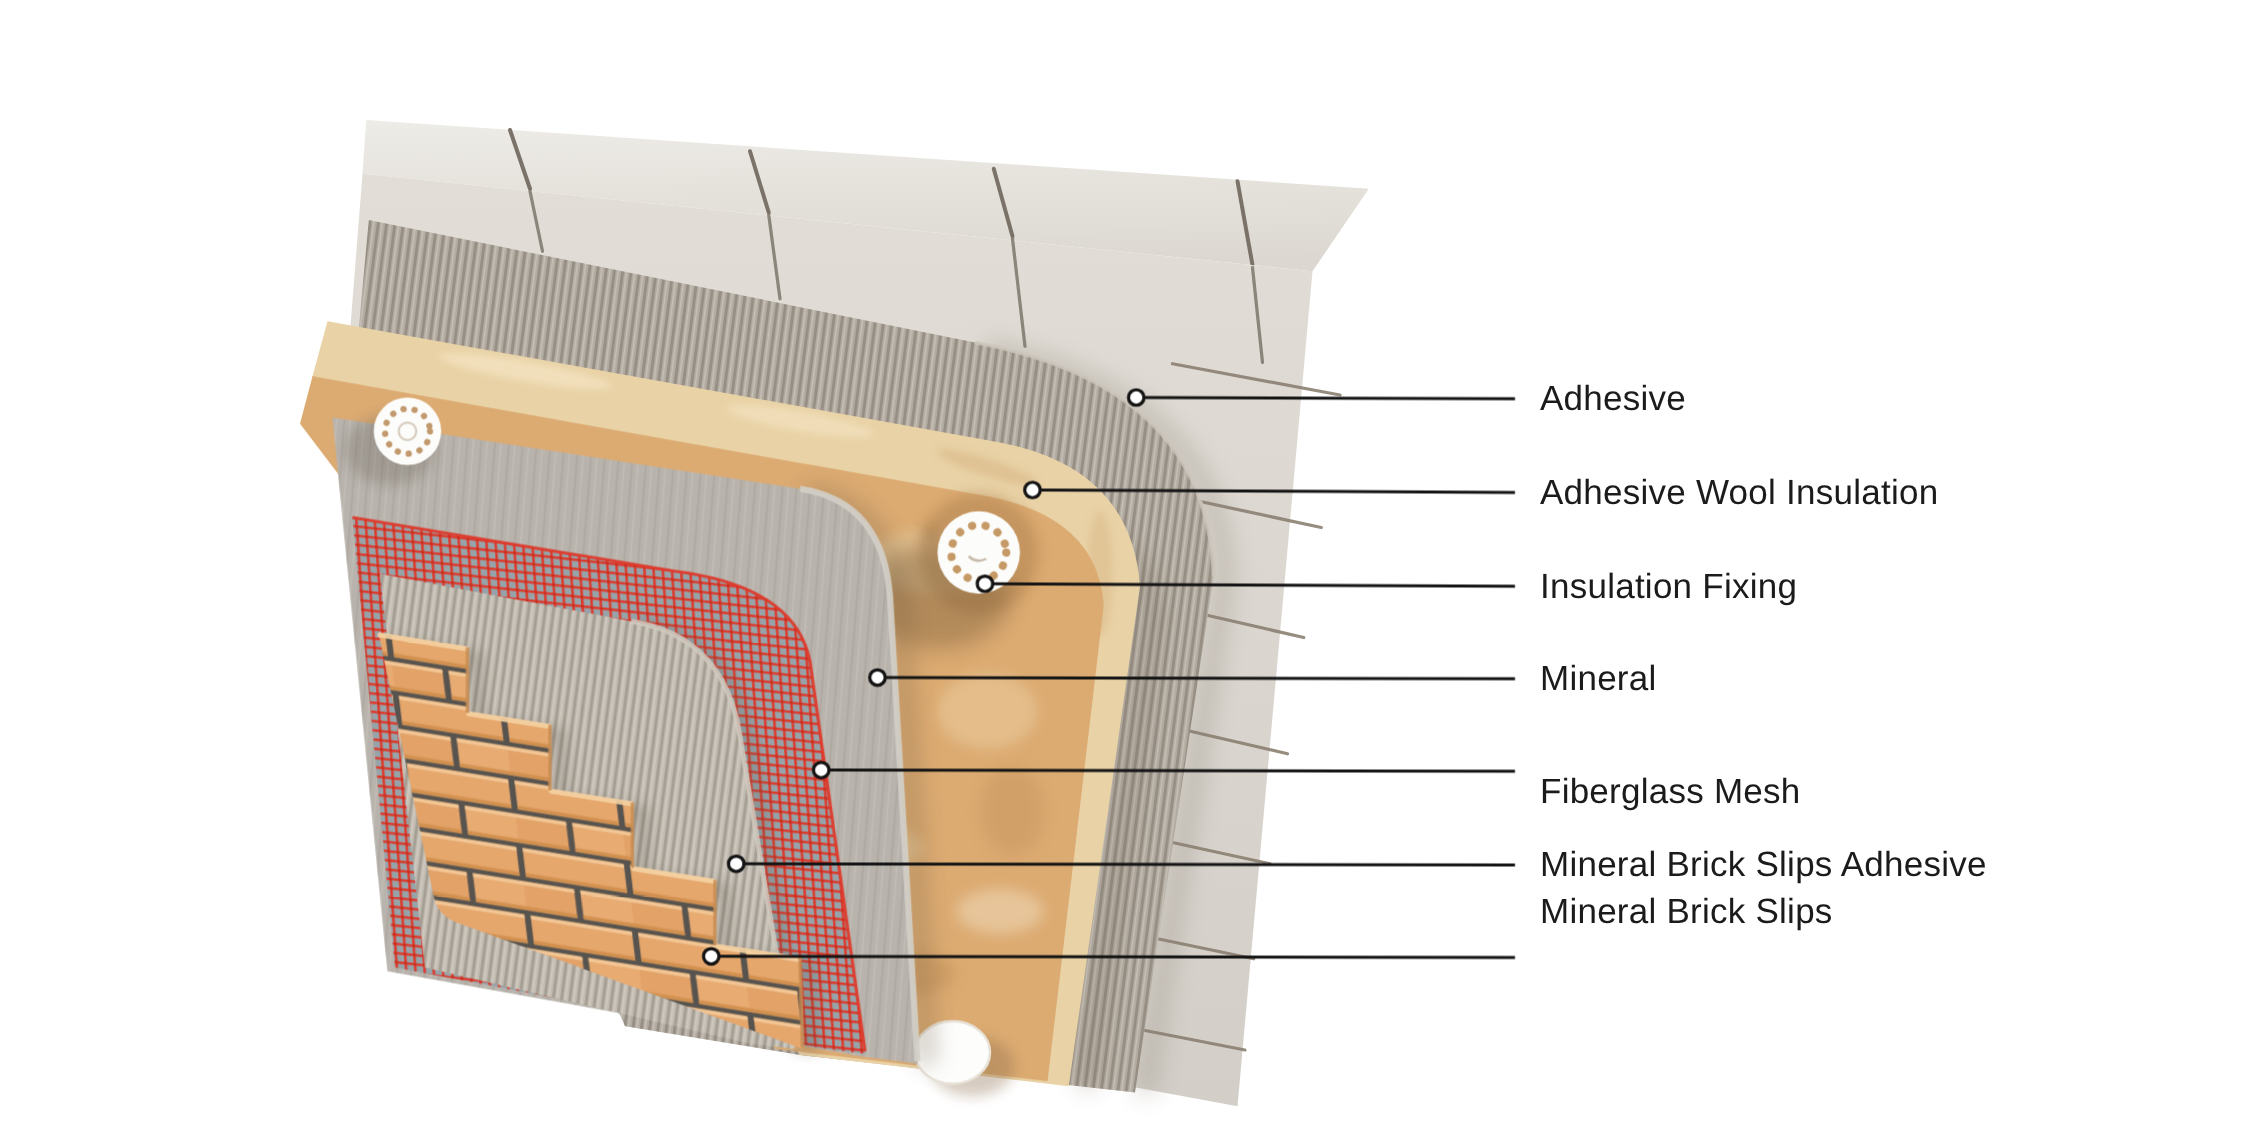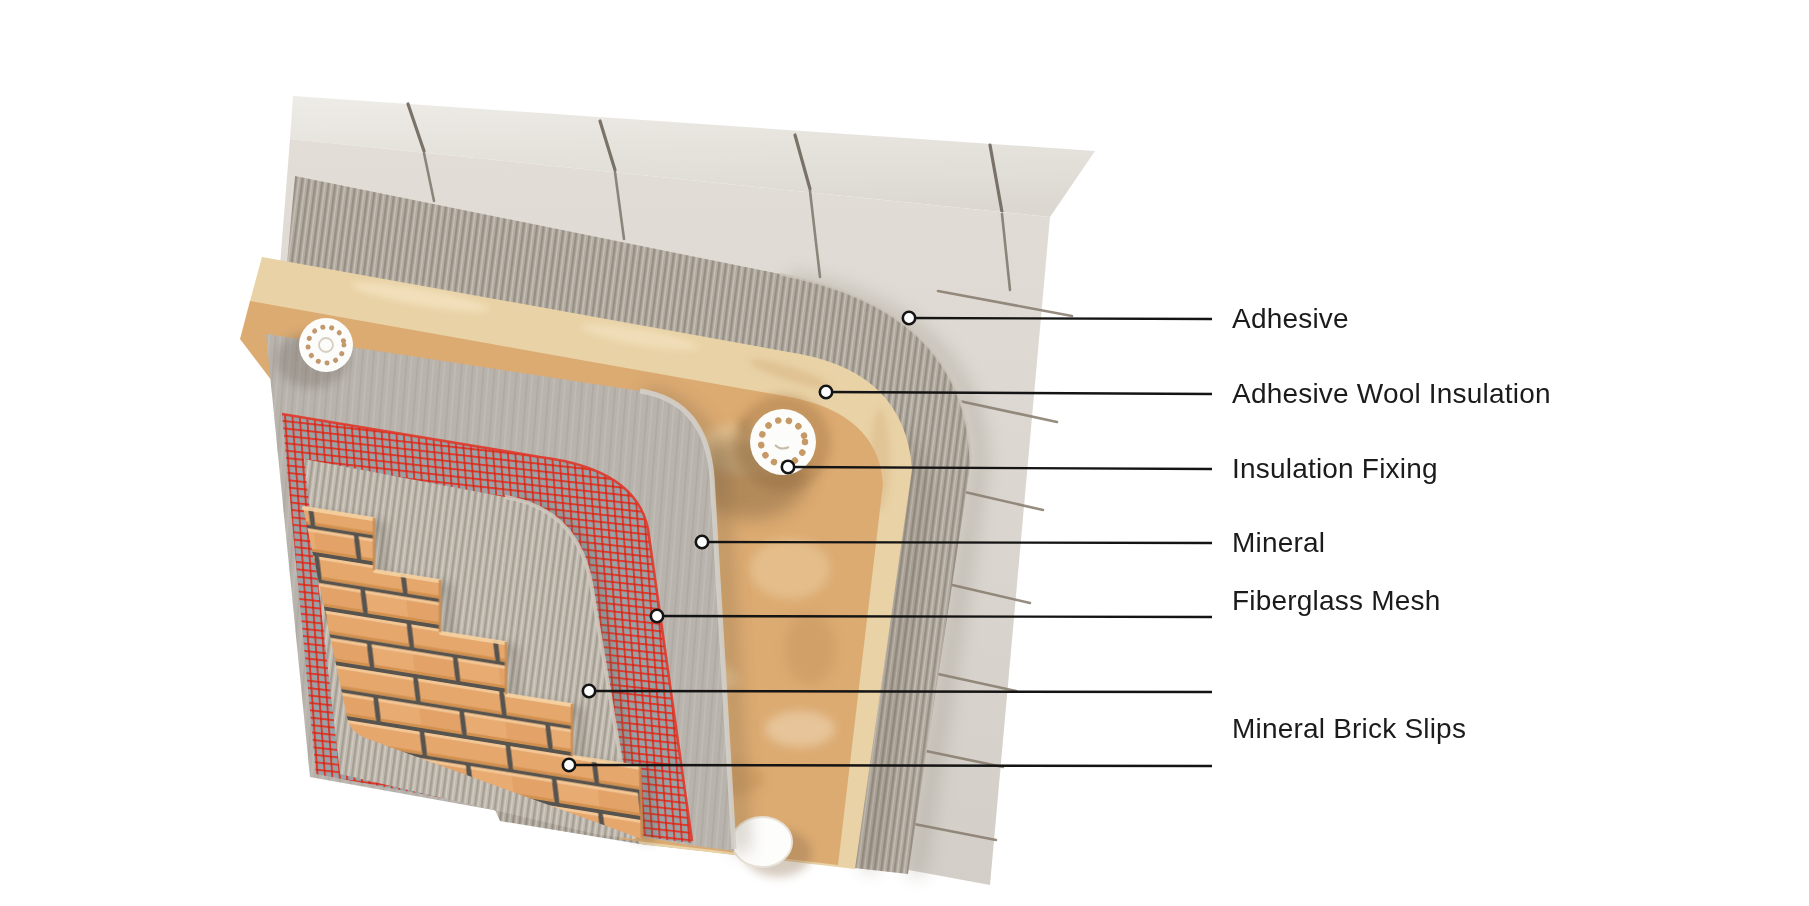--- a/index.html
+++ b/index.html
@@ -252,15 +252,16 @@
         <line x1="569" y1="736" x2="1212" y2="737" stroke-width="2.4"></line>
         <circle cx="569" cy="736" r="6.2" fill="#ffffff" stroke-width="2.6"></circle>
       </g>
     </g>
   </svg>
 
   <div class="layer-label" style="top:290px">Adhesive</div>
   <div class="layer-label" style="top:365px">Adhesive Wool Insulation</div>
   <div class="layer-label" style="top:440px">Insulation Fixing</div>
   <div class="layer-label" style="top:514px">Mineral</div>
-  <div class="layer-label" style="top:572px">Fiberglass Mesh</div>
+  <div class="layer-label" style="top:604px">Fiberglass Mesh</div>
+  <div class="layer-label" style="top:663px">Mineral Brick Slips Adhesive</div>
   <div class="layer-label" style="top:700px">Mineral Brick Slips</div>
 </div>
 
 </body></html>

